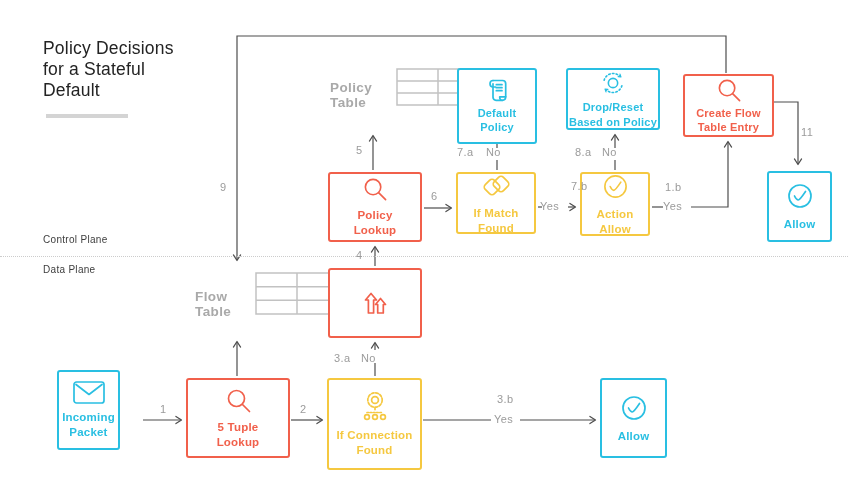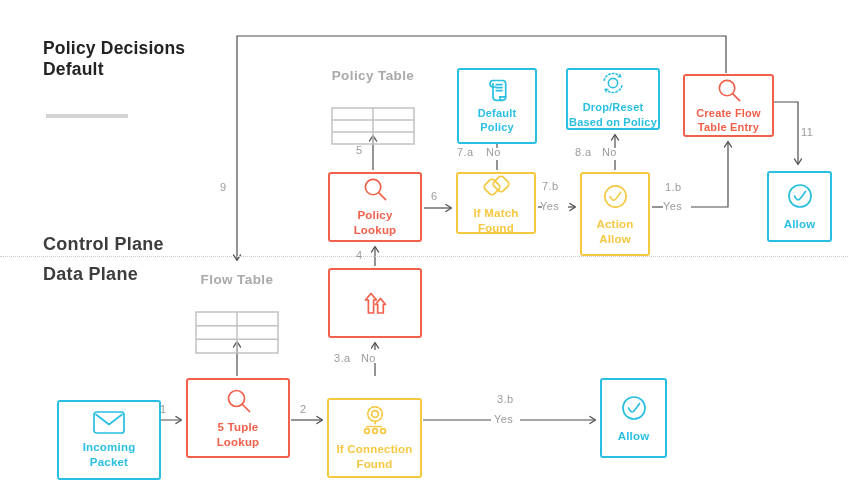--- a/index.html
+++ b/index.html
@@ -7,45 +7,45 @@
     --gray_label:#A9A9A9; --table_gray:#C2C2C2;
     --arrow:#4D4D4D; --number:#9B9B9B;
     --title_text:#232323; --plane_text:#3D3D3D;
     --underline:#D4D4D4; --separator:#CCCCCC;
   }
   *{box-sizing:border-box;margin:0;padding:0}
   body{background:#fff;font-family:"Liberation Sans",sans-serif}
   .canvas{position:relative;width:868px;height:488px;background:#fff;overflow:hidden}
 
   .title{position:absolute;left:43px;top:38px;font-size:17.5px;line-height:21px;
-         font-weight:700;color:var(--title_text);letter-spacing:.2px}
+         font-weight:400;color:var(--title_text);letter-spacing:.2px}
   .underline{position:absolute;left:46px;top:114px;width:82px;height:4px;background:var(--underline)}
 
-  .plane-label{position:absolute;font-size:18px;font-weight:700;color:var(--plane_text);letter-spacing:.3px}
+  .plane-label{position:absolute;font-size:10px;font-weight:400;color:var(--plane_text);letter-spacing:.3px}
   .sep{position:absolute;left:0;top:256px;width:848px;height:0;border-top:1.5px dotted var(--separator)}
 
   .edges{position:absolute;left:0;top:0;pointer-events:none}
   .edges path{fill:none;stroke:var(--arrow);stroke-width:1.2px}
 
   .edge-label{position:absolute;font-size:11px;color:var(--number);letter-spacing:.4px;white-space:nowrap}
 
   .node{position:absolute;border:2px solid;border-radius:3px;background:#fff;
         display:flex;flex-direction:column;align-items:center;justify-content:center;
         gap:6px;text-align:center}
   .node .label{font-size:11.5px;font-weight:700;line-height:1.3;letter-spacing:.2px;white-space:pre-line}
   .node.sm{gap:3px}
   .node.sm .label{font-size:11px}
   .node svg{display:block}
   .cyan{border-color:var(--cyan);color:var(--cyan)}
   .orange{border-color:var(--orange);color:var(--orange)}
   .yellow{border-color:var(--yellow);color:var(--yellow)}
   .icon{display:flex;stroke:currentColor}
   .icon svg{fill:none;stroke:currentColor;stroke-width:1.7;stroke-linecap:round;stroke-linejoin:round}
 
-  .table-node{position:absolute;display:flex;flex-direction:column;align-items:center;gap:24px;color:var(--table_gray)}
+  .table-node{position:absolute;display:flex;align-items:flex-end;gap:24px;color:var(--table_gray)}
   .table-node .tlabel{font-size:13.5px;font-weight:700;color:var(--gray_label);letter-spacing:.4px}
   .table-node svg{fill:none;stroke:currentColor;stroke-width:1.5}
 </style>
 </head>
 <body>
 
 <div class="canvas">
 
   <svg class="edges" width="868" height="488" aria-hidden="true">
     <defs>
@@ -70,20 +70,21 @@
     <path d="M615,148 V135" marker-end="url(#ah)"></path>
     <path d="M652,207 H663"></path>
     <path d="M691,207 H728 V142" marker-end="url(#ah)"></path>
     <path d="M726,73 V36 H237 V260" marker-end="url(#ah)"></path>
     <path d="M237,376 V342" marker-end="url(#ah)"></path>
     <path d="M774,102 H798 V164" marker-end="url(#ah)"></path>
   </svg>
 
   <div class="title">
     <div>Policy Decisions</div>
+    <div>for a Stateful</div>
     <div>Default</div>
   </div>
   <div class="underline"></div>
 
   <div class="plane-label" style="left:43px;top:234px">Control Plane</div>
   <div class="sep"></div>
   <div class="plane-label" style="left:43px;top:264px">Data Plane</div>
 
   <div class="table-node" style="left:330px;top:68px;width:86px">
     <span class="tlabel">Policy Table</span>
@@ -102,21 +103,21 @@
     <span>
       <svg width="84" height="43" viewBox="0 0 84 43">
         <rect x="1" y="1" width="82" height="41"></rect>
         <line x1="1" y1="14.7" x2="83" y2="14.7"></line>
           <line x1="1" y1="28.3" x2="83" y2="28.3"></line>
         <line x1="42" y1="1" x2="42" y2="42"></line>
       </svg>
     </span>
   </div>
 
-  <div class="node cyan" style="left:57px;top:400px;width:104px;height:80px">
+  <div class="node cyan" style="left:57px;top:370px;width:63px;height:80px">
     <span class="icon">
       <svg width="32" height="23" viewBox="0 0 32 23">
           <rect x="1" y="1" width="30" height="21" rx="2.5"></rect>
           <path d="M3,3.5 L16,13.5 L29,3.5"></path>
         </svg>
     </span>
     <span class="label">Incoming
 Packet</span>
   </div>
 
@@ -124,21 +125,21 @@
     <span class="icon">
       <svg width="27" height="27" viewBox="0 0 27 27">
           <circle cx="11.5" cy="11.5" r="8"></circle>
           <line x1="17.5" y1="17.5" x2="24.5" y2="24.5"></line>
         </svg>
     </span>
     <span class="label">5 Tuple
 Lookup</span>
   </div>
 
-  <div class="node yellow" style="left:327px;top:398px;width:95px;height:80px">
+  <div class="node yellow" style="left:327px;top:378px;width:95px;height:92px">
     <span class="icon">
       <svg width="34" height="31" viewBox="0 0 34 31">
         <circle cx="17" cy="9" r="7.2" stroke-dasharray="2.6 1.7"></circle>
         <circle cx="17" cy="9" r="3.4"></circle>
         <path d="M17,17 V20" stroke-dasharray="1.6 1.6"></path>
         <path d="M9,21.5 H25" stroke-dasharray="1.6 1.6"></path>
         <circle cx="9" cy="26" r="2.4"></circle>
           <circle cx="17" cy="26" r="2.4"></circle>
           <circle cx="25" cy="26" r="2.4"></circle>
       </svg>
@@ -181,21 +182,21 @@
     <span class="icon">
       <svg width="37" height="29" viewBox="0 0 37 29">
         <rect x="7.5" y="9.5" width="13" height="13" rx="3.5" transform="rotate(45 14 16)"></rect>
         <rect x="16.5" y="6.5" width="13" height="13" rx="3.5" transform="rotate(45 23 13)"></rect>
       </svg>
     </span>
     <span class="label">If Match
 Found</span>
   </div>
 
-  <div class="node yellow" style="left:580px;top:172px;width:70px;height:84px">
+  <div class="node yellow" style="left:580px;top:172px;width:70px;height:64px">
     <span class="icon">
       <svg width="29" height="29" viewBox="0 0 30 30">
           <circle cx="15" cy="15" r="11"></circle>
           <path d="M9.5,15 C10.7,17.5 12.2,19 13.3,19 C14.8,19 17.5,15 20.5,10.5"></path>
         </svg>
     </span>
     <span class="label">Action
 Allow</span>
   </div>
 
@@ -253,21 +254,21 @@
   <span class="edge-label" style="left:300px;top:403px">2</span>
   <span class="edge-label" style="left:334px;top:352px">3.a</span>
   <span class="edge-label" style="left:361px;top:352px">No</span>
   <span class="edge-label" style="left:497px;top:393px">3.b</span>
   <span class="edge-label" style="left:494px;top:413px">Yes</span>
   <span class="edge-label" style="left:356px;top:249px">4</span>
   <span class="edge-label" style="left:356px;top:144px">5</span>
   <span class="edge-label" style="left:431px;top:190px">6</span>
   <span class="edge-label" style="left:457px;top:146px">7.a</span>
   <span class="edge-label" style="left:486px;top:146px">No</span>
-  <span class="edge-label" style="left:542px;top:180px">7.b</span>
+  <span class="edge-label" style="left:571px;top:180px">7.b</span>
   <span class="edge-label" style="left:540px;top:200px">Yes</span>
   <span class="edge-label" style="left:575px;top:146px">8.a</span>
   <span class="edge-label" style="left:602px;top:146px">No</span>
   <span class="edge-label" style="left:665px;top:181px">1.b</span>
   <span class="edge-label" style="left:663px;top:200px">Yes</span>
   <span class="edge-label" style="left:220px;top:181px">9</span>
   <span class="edge-label" style="left:801px;top:126px">11</span>
 
 </div>
 

